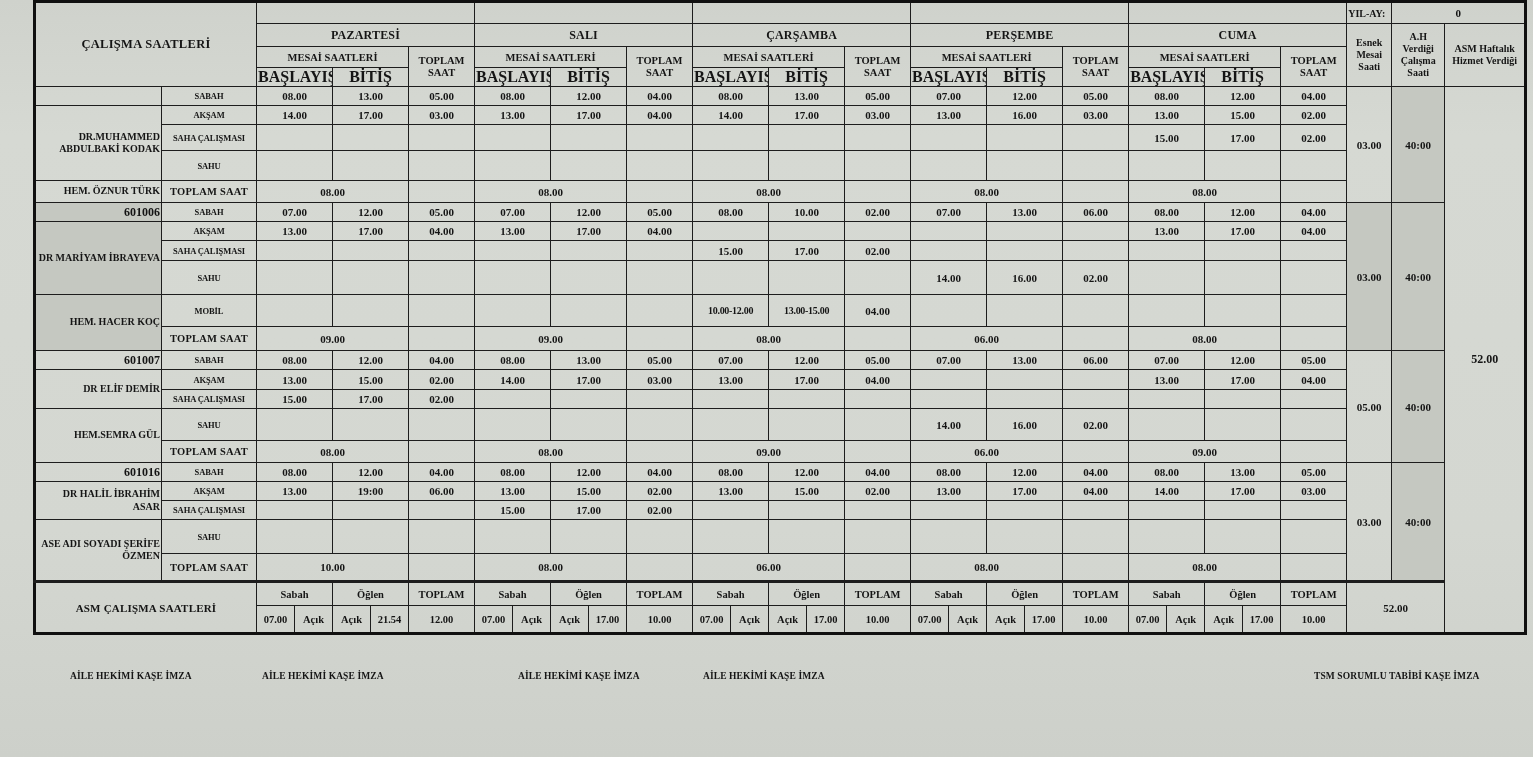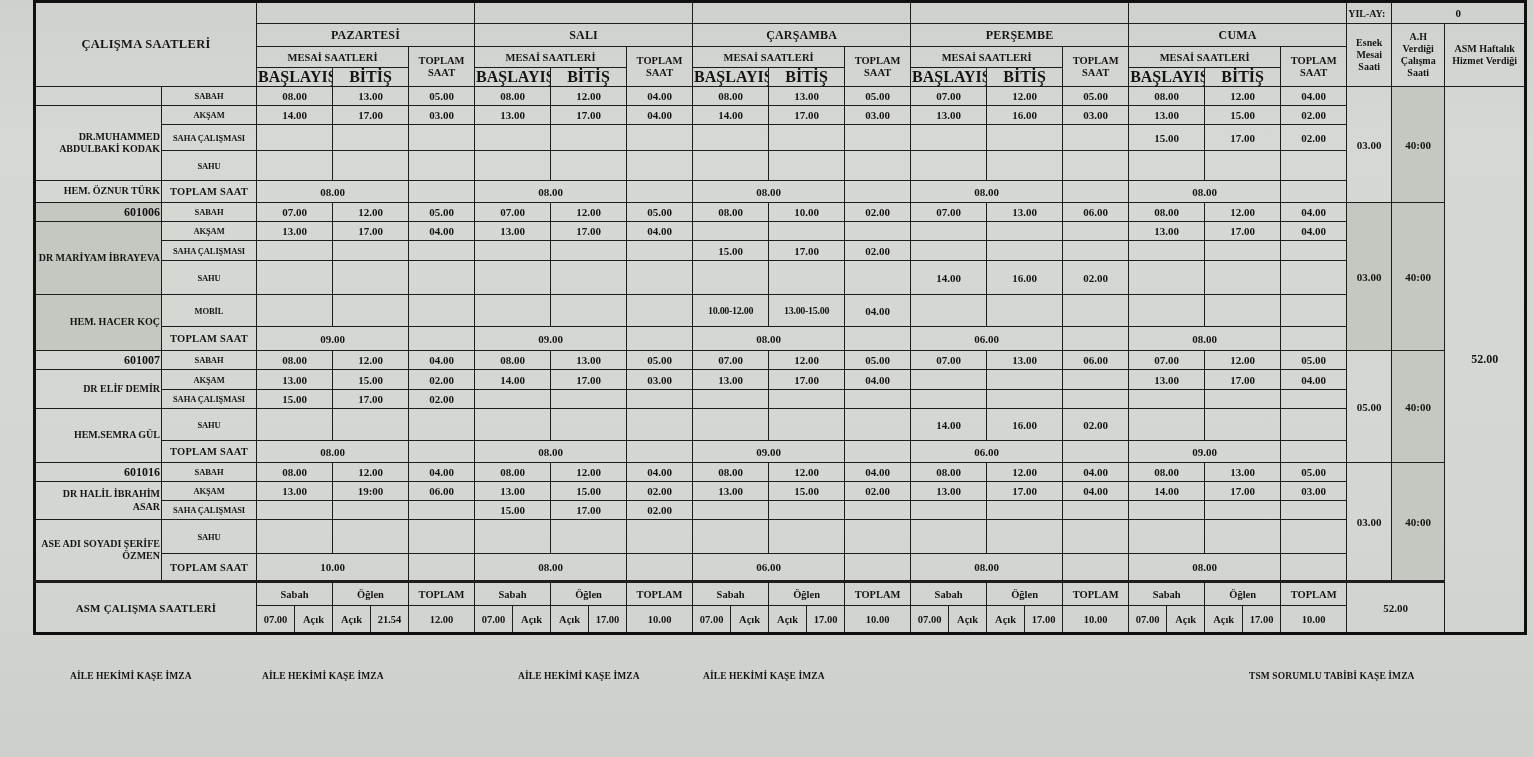--- a/index.html
+++ b/index.html
@@ -566,16 +566,16 @@
           <td class="asm-val">10.00</td>
         </tr>
       </tbody>
   </table>
 
   <div class="signatures">
     <span style="left:70px">AİLE HEKİMİ KAŞE İMZA</span>
     <span style="left:262px">AİLE HEKİMİ KAŞE İMZA</span>
     <span style="left:518px">AİLE HEKİMİ KAŞE İMZA</span>
     <span style="left:703px">AİLE HEKİMİ KAŞE İMZA</span>
-    <span style="left:1249px">TSM SORUMLU TABİBİ KAŞE İMZA</span>
+    <span style="left:1314px">TSM SORUMLU TABİBİ KAŞE İMZA</span>
   </div>
 
 </div>
 
 </body></html>

